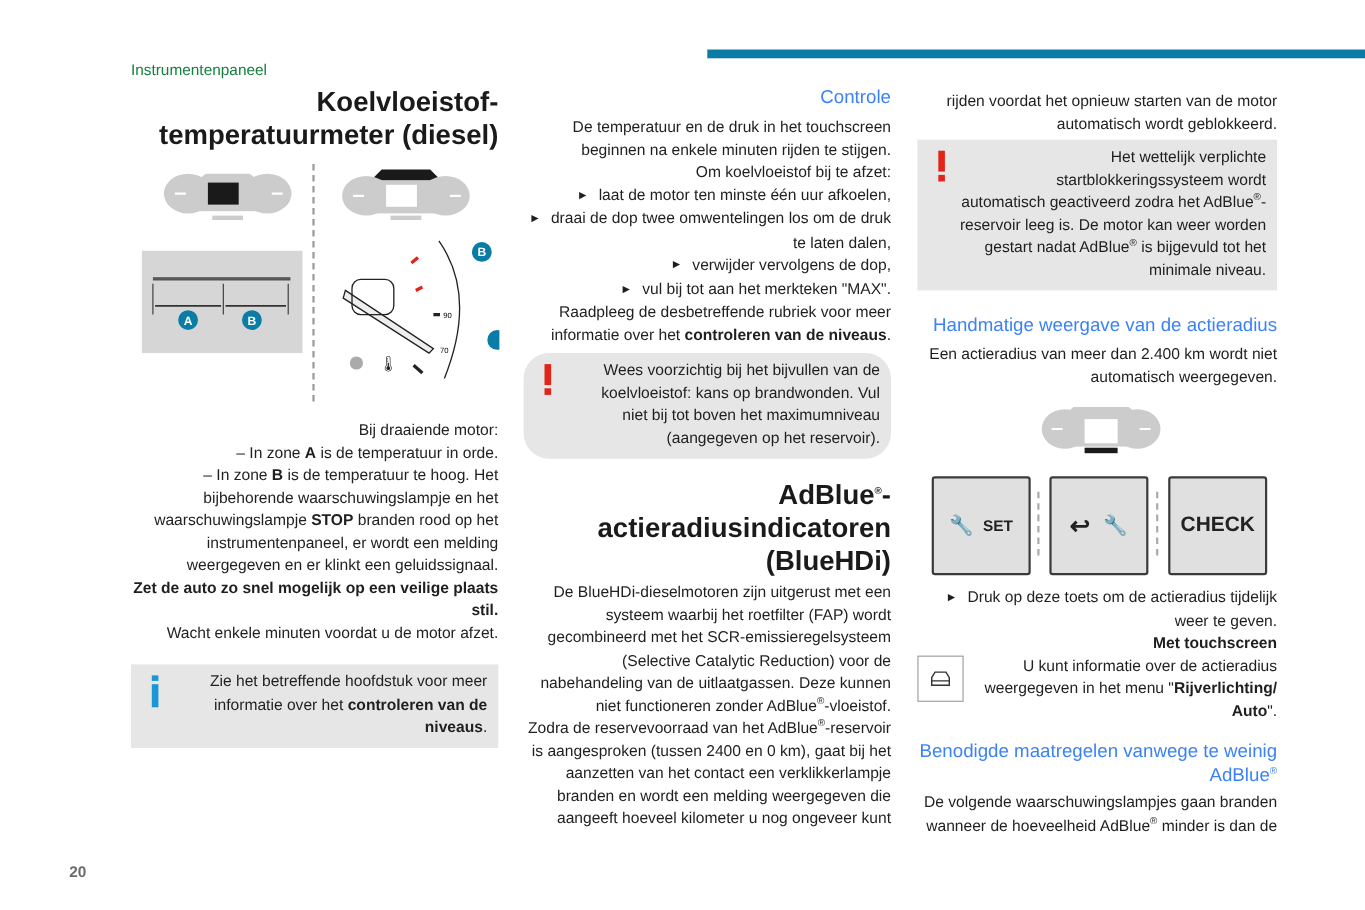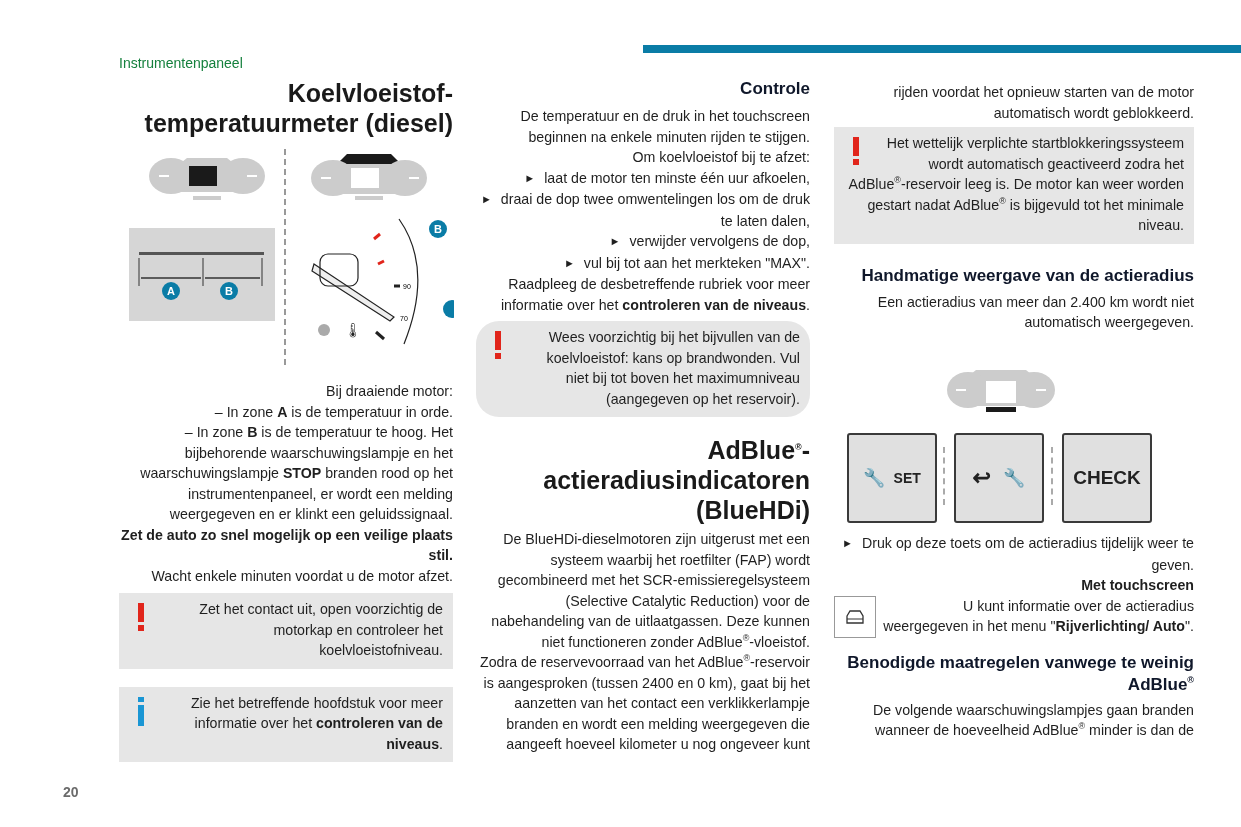--- a/index.html
+++ b/index.html
@@ -7,24 +7,24 @@
     width: 1241px; height: 827px; background: #ffffff; position: relative; overflow: hidden;
     font-family: "Liberation Sans", sans-serif; color: #1f1f1f;
   }
   .header-title { position: absolute; left: 119px; top: 55px; font-size: 14px; color: #15803d; }
   .header-bar { position: absolute; left: 643px; top: 45px; width: 598px; height: 8px; background: #0a7ca6; }
   .page-num { position: absolute; left: 63px; top: 784px; font-size: 14px; font-weight: bold; color: #6b6b6b; }
 
   .col { position: absolute; top: 78px; text-align: right; }
   .col1 { left: 119px; width: 334px; }
   .col2 { left: 476px; width: 334px; }
-  .col3 { left: 834px; width: 360px; }
+  .col3 { left: 834px; width: 327px; }
 
   .h1 { font-size: 25px; font-weight: bold; line-height: 30px; color: #1a1a1a; margin: 0; }
-  .h2 { font-size: 17px; font-weight: bold; line-height: 22px; color: #0f172a; margin: 0; }
+  .h2 { font-size: 17px; font-weight: normal; line-height: 22px; color: #3b82f6; margin: 0; }
   .p { font-size: 14.2px; line-height: 20.5px; margin: 0; }
   .b { font-weight: bold; }
   .bullet::before { content: "\25BA"; font-size: 11px; margin-right: 9px; position: relative; top: -1px; }
 
   .note { background: #e6e6e6; padding: 6px 10px 8px 10px; font-size: 14.2px; line-height: 20.5px; position: relative; }
   .note .ico { float: left; width: 28px; height: 40px; position: relative; margin-right: 10px; }
   .excl-bar { position: absolute; left: 9px; top: 4px; width: 6px; height: 19px; background: #e1251b; }
   .excl-dot { position: absolute; left: 9px; top: 26px; width: 6px; height: 6px; background: #e1251b; }
   .info-dot { position: absolute; left: 9px; top: 4px; width: 6px; height: 5px; background: #1a96d4; }
   .info-bar { position: absolute; left: 9px; top: 12px; width: 6px; height: 21px; background: #1a96d4; }
@@ -105,27 +105,20 @@
       <text x="40" y="126" font-size="14" fill="#222" font-family="DejaVu Sans, sans-serif">🌡</text>
     </svg>
   </div>
 
   <p class="p">Bij draaiende motor:</p>
   <p class="p"><span>–  In zone </span><span class="b">A</span><span> is de temperatuur in orde.</span></p>
   <p class="p"><span>–  In zone </span><span class="b">B</span><span> is de temperatuur te hoog. Het bijbehorende waarschuwingslampje en het waarschuwingslampje </span><span class="b">STOP</span><span> branden rood op het instrumentenpaneel, er wordt een melding weergegeven en er klinkt een geluidssignaal.</span></p>
   <p class="p b">Zet de auto zo snel mogelijk op een veilige plaats stil.</p>
   <p class="p">Wacht enkele minuten voordat u de motor afzet.</p>
 
-  <div class="note" style="margin-top:7px;">
-    <span class="ico">
-        <span class="excl-bar"></span>
-        <span class="excl-dot"></span>
-      </span>
-    <span>Zet het contact uit, open voorzichtig de motorkap en controleer het koelvloeistofniveau.</span>
-  </div>
   <div class="note" style="margin-top:18px;">
     <span class="ico">
         <span class="info-dot"></span>
         <span class="info-bar"></span>
       </span>
     <span>Zie het betreffende hoofdstuk voor meer informatie over het </span><span class="b">controleren van de niveaus</span><span>.</span>
   </div>
 </div>
 
 <div class="col col2">

